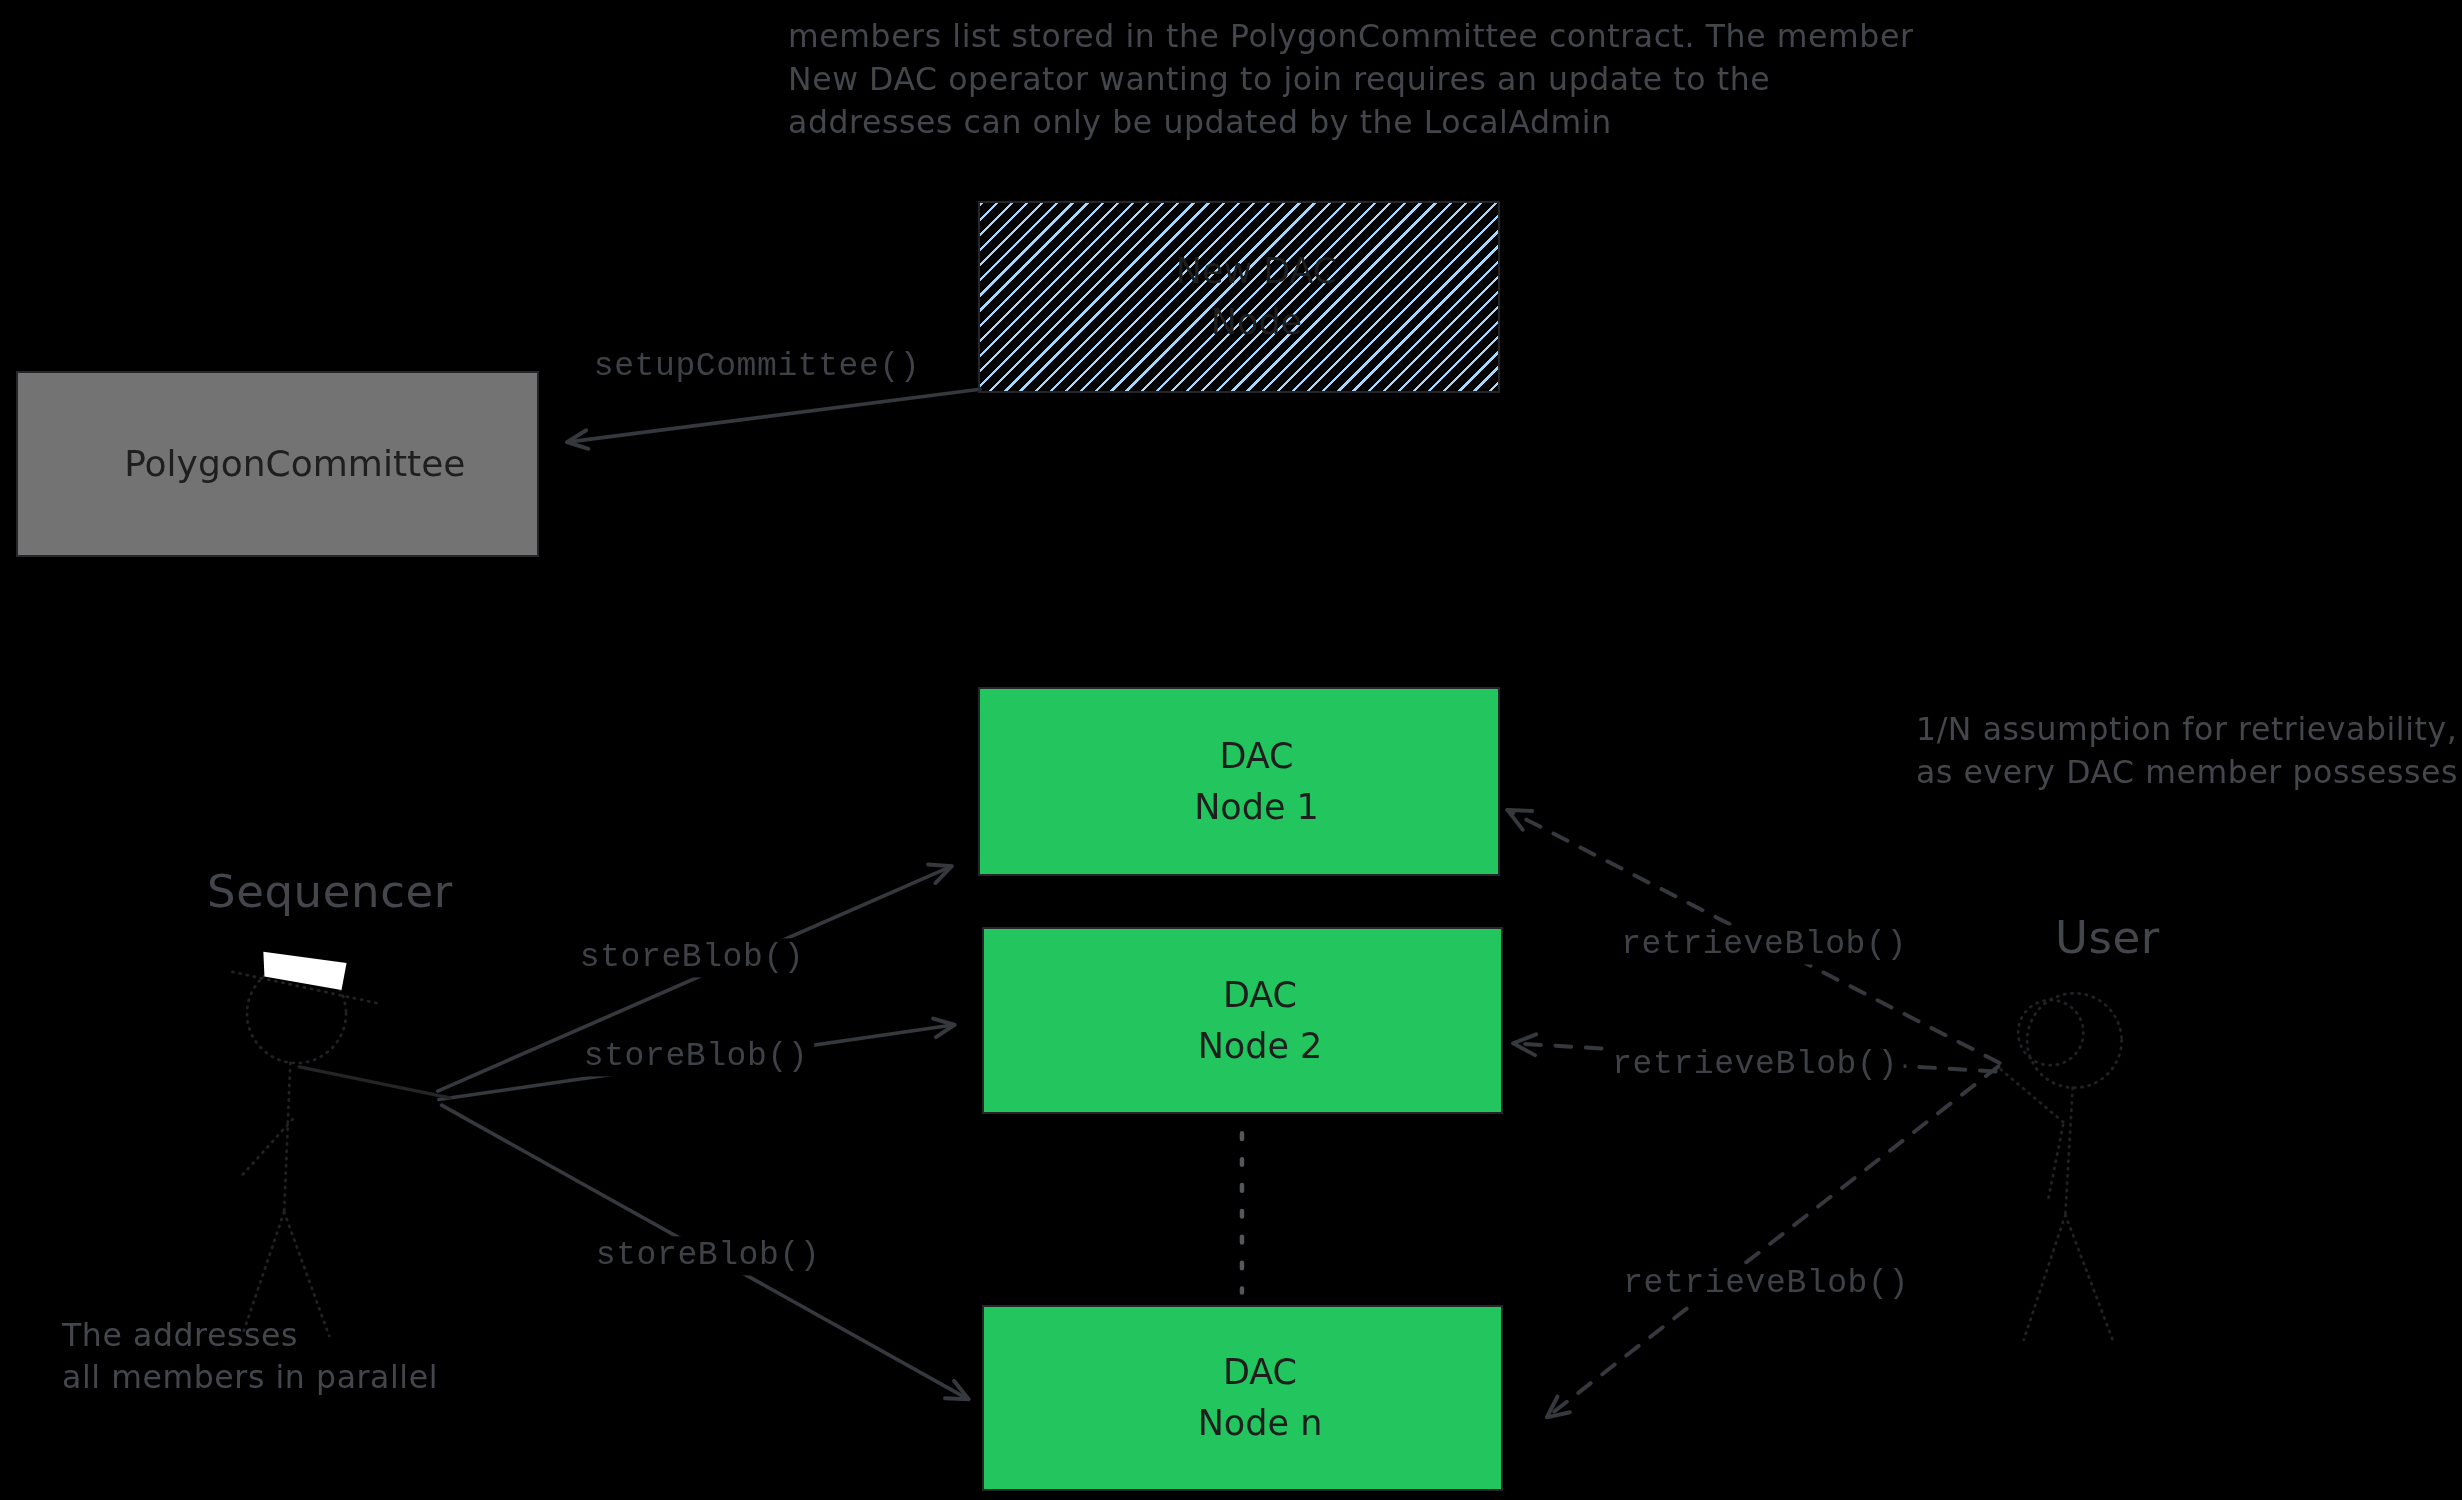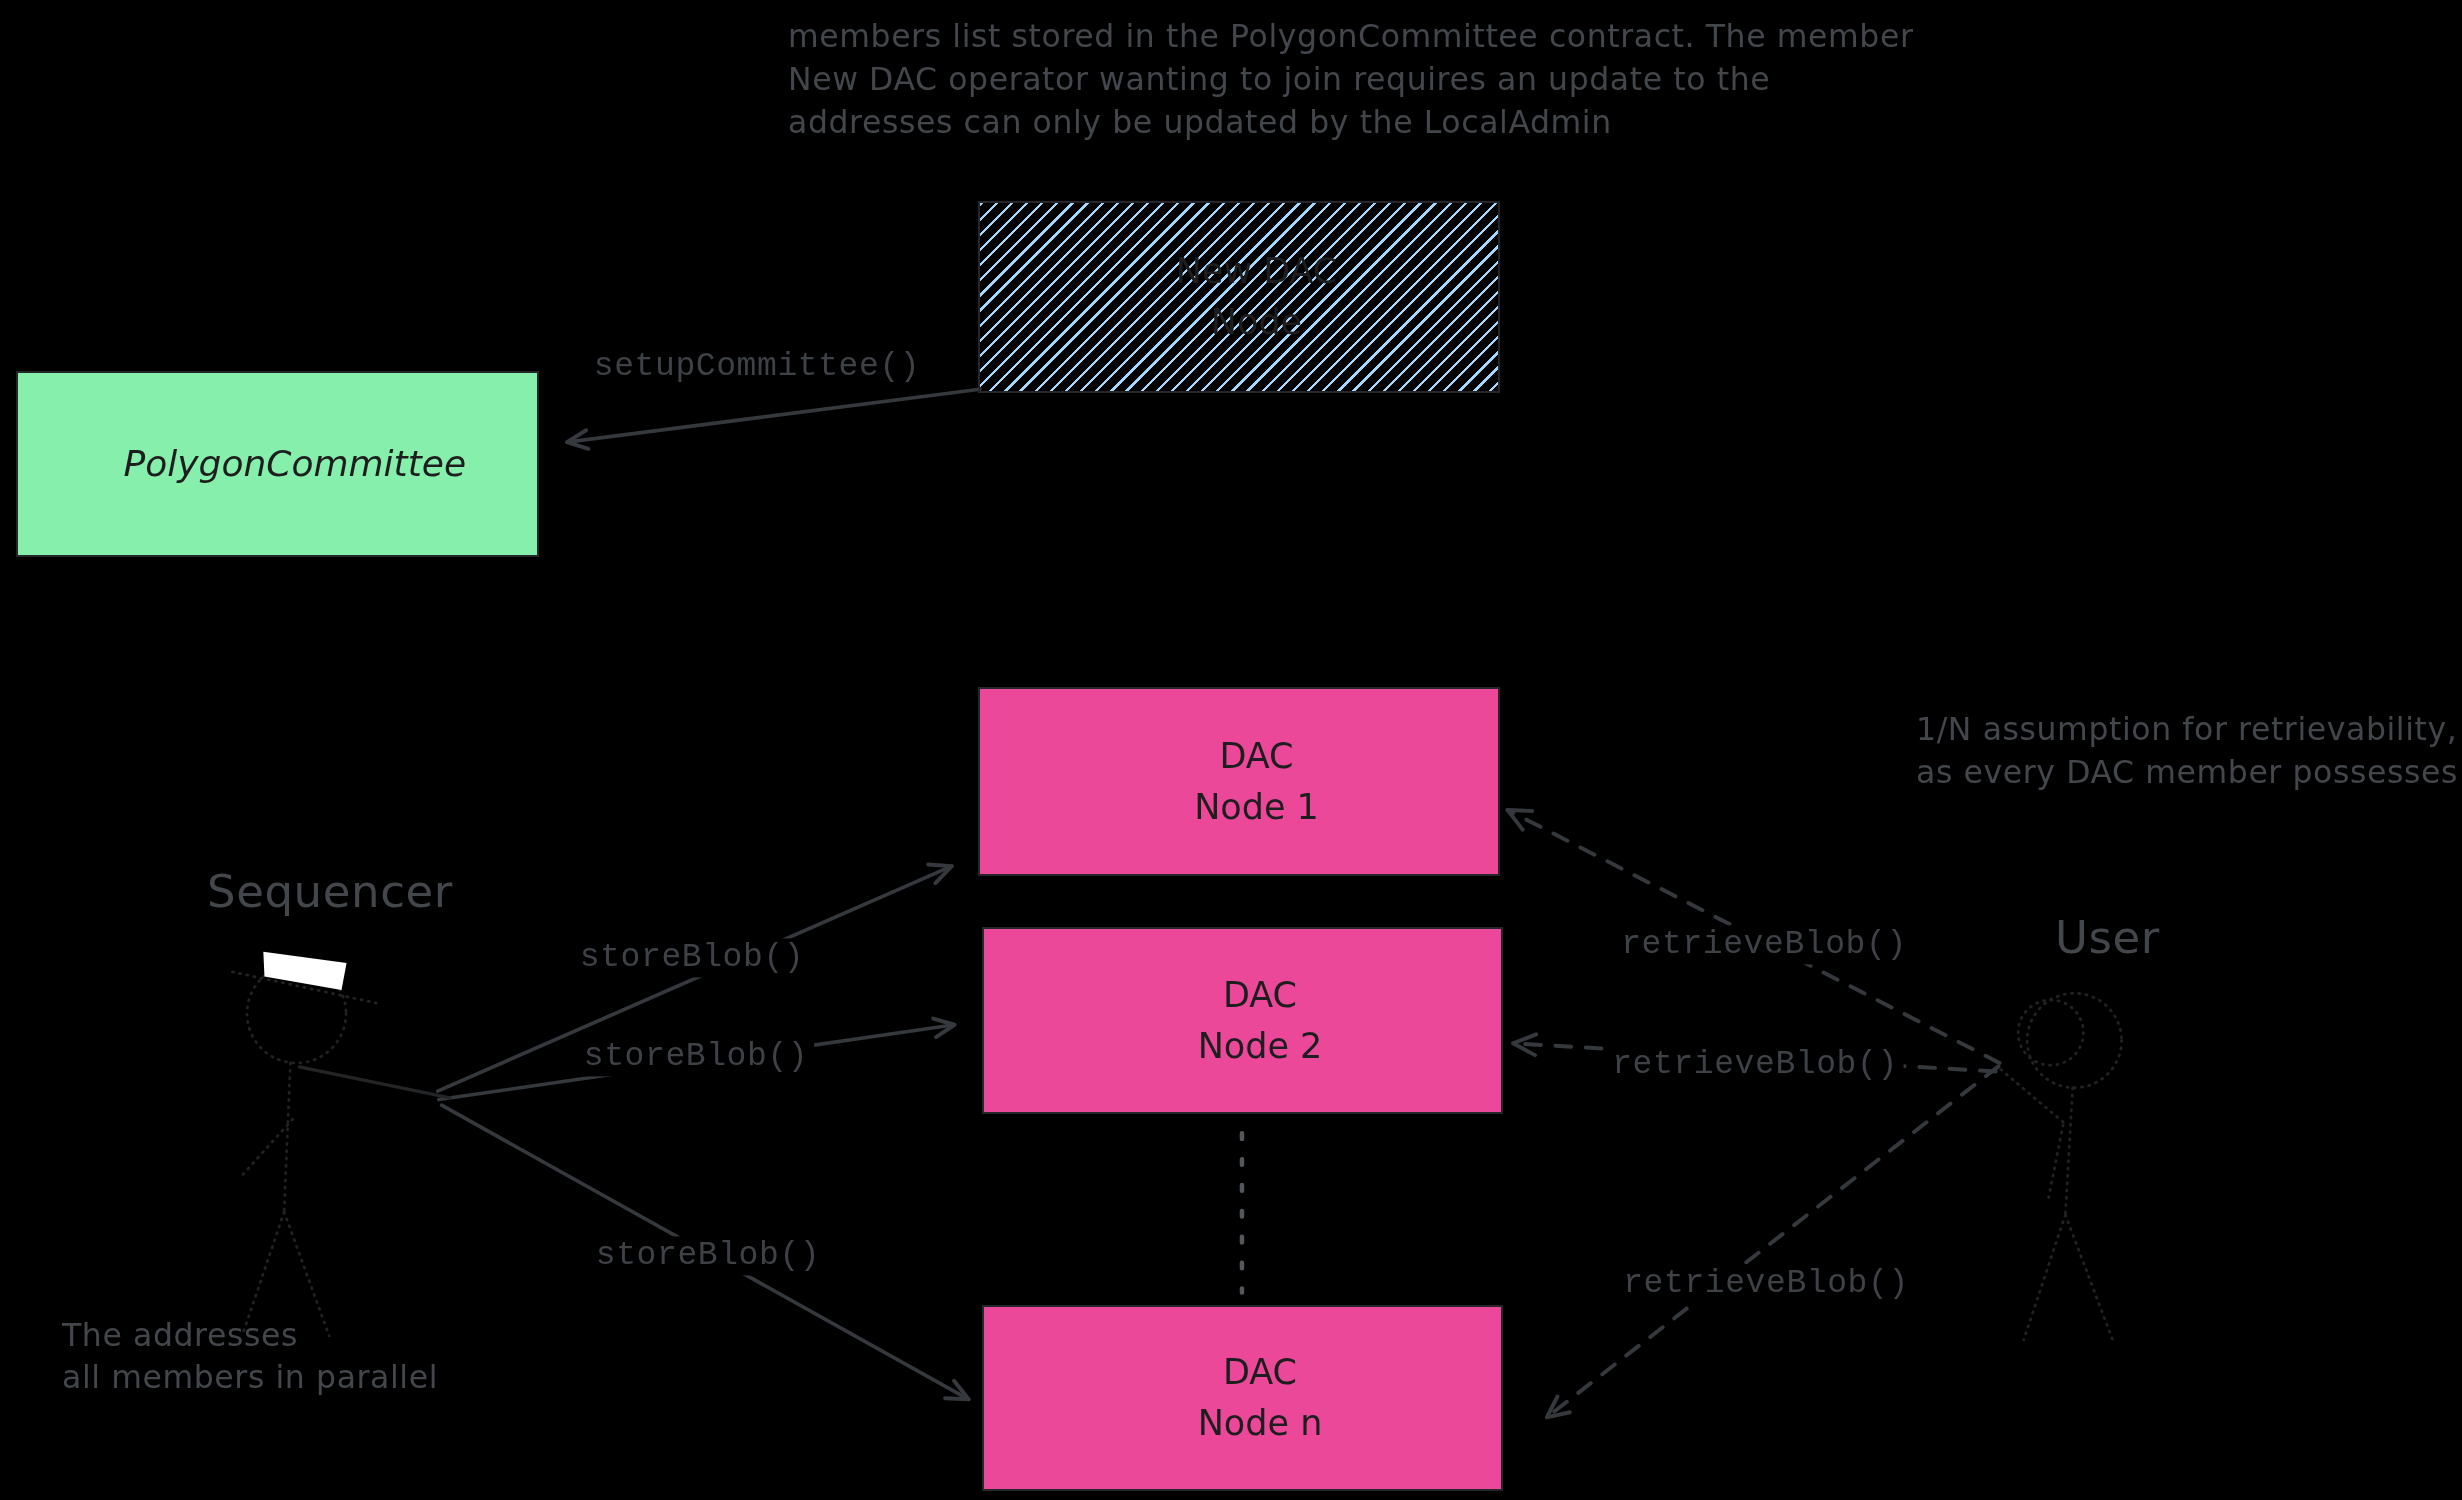--- a/index.html
+++ b/index.html
@@ -52,26 +52,25 @@
     flex-direction: column;
     align-items: center;
     justify-content: center;
     color: #1e1e1e;
     font-size: 35px;
     line-height: 1.45;
     box-sizing: border-box;
     padding-left: 35px;
   }
   .box-pink {
-    background: #86efac;
+    background: #737373;
     border: 2.8px solid #242629;
-    font-style: italic;
   }
   .box-blue {
-    background: #ec4899;
+    background: #22c55e;
     border: 2.8px solid #242629;
   }
   .box-hatched {
     border: 2.3px solid #242629;
     background: repeating-linear-gradient(
       135deg,
       #a5d8ff 0px, #a5d8ff 2.3px,
       transparent 2.3px, transparent 10.7px
     );
   }

